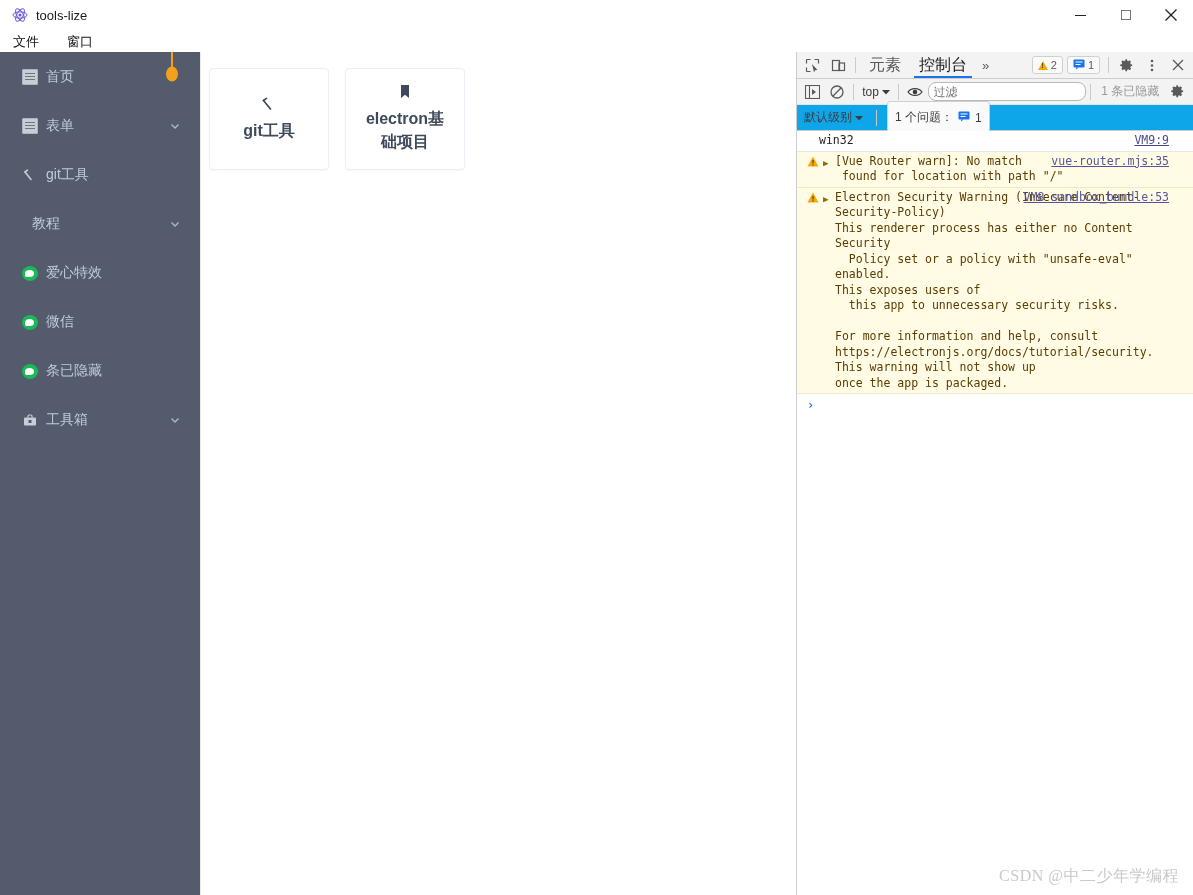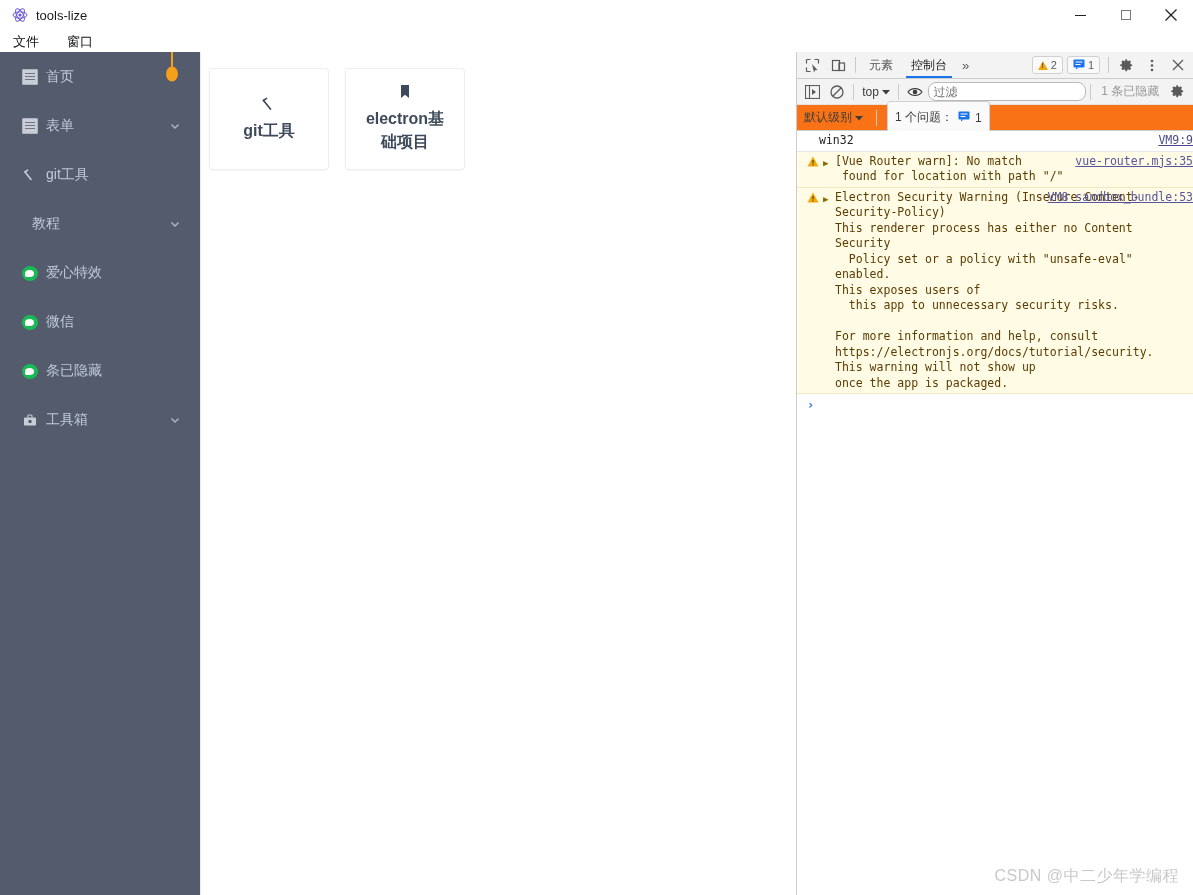--- a/index.html
+++ b/index.html
@@ -125,21 +125,21 @@
     border-bottom: 1px solid #cdcdcd;
     background: #f3f3f3;
     padding: 0 2px;
   }
   .dt-icobtn {
     width: 26px; height: 25px; display: flex; align-items: center; justify-content: center;
     color: #5a5a5a;
   }
   .dt-sep { width: 1px; height: 16px; background: #cacaca; margin: 0 4px; }
   .dt-tab {
-    padding: 0 9px; height: 26px; line-height: 26px; font-size: 12px; color: #5a5a5a;
+    padding: 0 9px; height: 26px; line-height: 26px; font-size: 16px; color: #5a5a5a;
     position: relative;
     text-align: center;
   }
   .dt-tab.active { color: #1a1a1a; }
   .dt-tab.active::after {
     content: ""; position: absolute; left: 4px; right: 4px; bottom: 0; height: 2px; background: #1a73e8;
   }
   .dt-more { padding: 0 6px; font-size: 13px; color: #5a5a5a; }
   .dt-spacer { flex: 1 1 auto; }
   .badge {
@@ -162,21 +162,21 @@
     background: #fff; font-size: 12px; padding: 0 5px; color: #3c3c3c; min-width: 40px;
     font-family: "Liberation Sans", sans-serif;
   }
   .filter-input::placeholder { color: #737373; }
   .hidden-count { font-size: 12px; color: #9a9a9a; padding: 0 6px; white-space: nowrap; }
 
   .dt-levelbar {
     height: 26px; flex: 0 0 26px;
     display: flex; align-items: center;
     border-bottom: 1px solid #cdcdcd;
-    background: #f97316; padding: 0 4px; gap: 6px;
+    background: #0ea5e9; padding: 0 4px; gap: 6px;
   }
   .level-select { font-size: 12px; color: #3c3c3c; display: flex; align-items: center; gap: 3px; padding: 0 3px; }
   .issues-pill {
     display: inline-flex; align-items: center; gap: 5px;
     border: 1px solid #d0d0d0; border-radius: 3px; background: #fafafa;
     height: 34px; padding: 0 7px; font-size: 12px; color: #3c3c3c;
   }
 
   .console-body { flex: 1 1 auto; overflow: hidden; background: #fff; }
   .msg {
@@ -186,37 +186,38 @@
     border-bottom: 1px solid #f0f0e0;
     display: flex; align-items: flex-start; gap: 4px;
     position: relative;
   }
   .msg.info { border-bottom: 1px solid #e8e8e8; color: #222; padding-left: 22px; }
   .msg.warn { background: #fffbe5; color: #5c3c00; border-bottom: 1px solid #f2e9c4; }
   .msg-ico { flex: 0 0 12px; margin-top: 2px; }
   .msg-arrow { flex: 0 0 8px; color: #8a6d00; font-size: 9px; margin-top: 2px; }
   .msg-text { flex: 1 1 auto; white-space: pre-wrap; word-break: break-word; }
   .msg-src {
-    position: absolute; right: 0; top: 2px;
+    position: absolute; right: 24px; top: 2px;
     font-family: "DejaVu Sans Mono", "Liberation Mono", monospace;
     font-size: 11.5px; color: #4a4a8a; text-decoration: underline; white-space: nowrap;
   }
   .msg.warn .msg-src { color: #5656a0; text-decoration: underline; }
   .prompt-row {
     display: flex; align-items: flex-start; gap: 6px;
     padding: 4px 6px 4px 10px; font-family: "DejaVu Sans Mono", "Liberation Mono", monospace;
     font-size: 12px;
   }
   .prompt-chevron { color: #1a73e8; font-weight: bold; }
 
   .watermark {
     position: absolute; right: 14px; bottom: 8px;
     font-size: 16px; color: #c9c9c9;
     letter-spacing: .5px;
     pointer-events: none;
+    font-family: Liberation Serif, serif;
   }
 </style>
 </head>
 <body>
 
 <div class="app">
 
   <div class="titlebar">
     <div class="title-left">
       <span class="app-icon">

